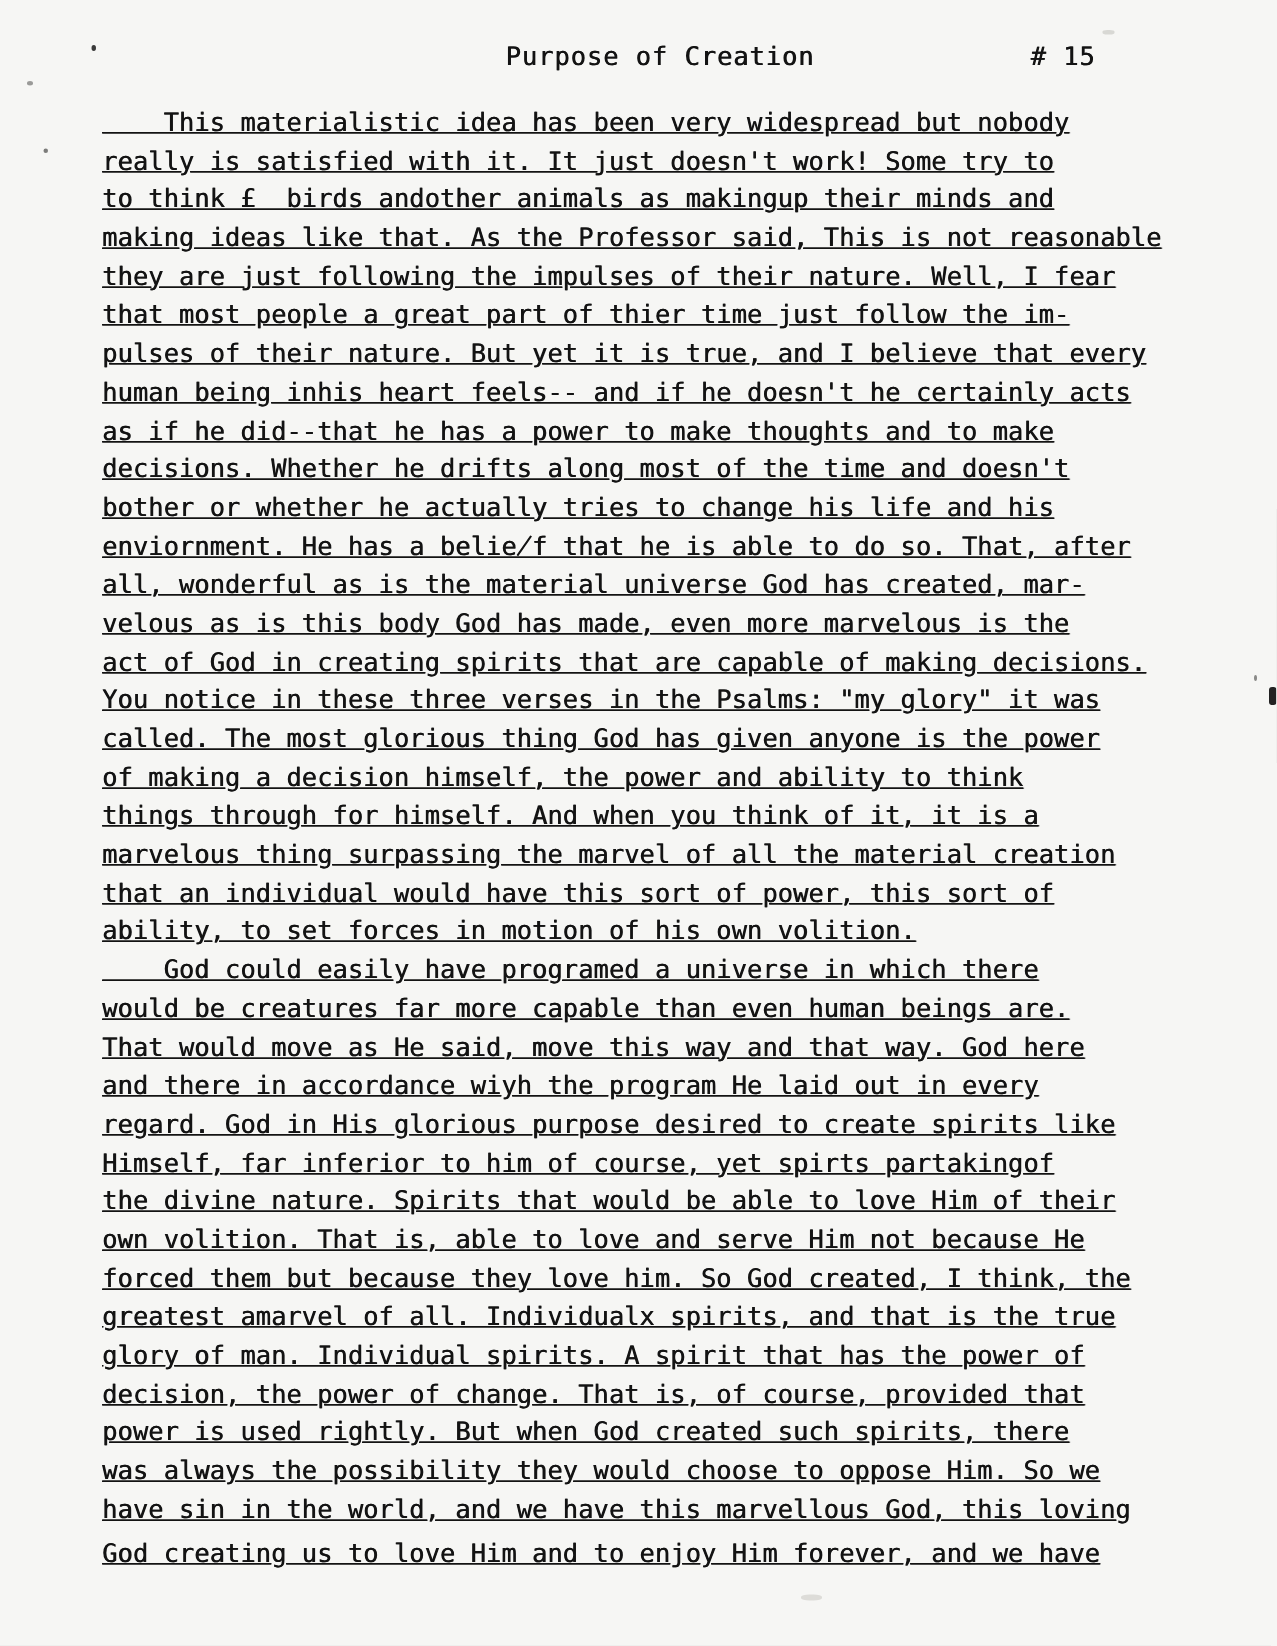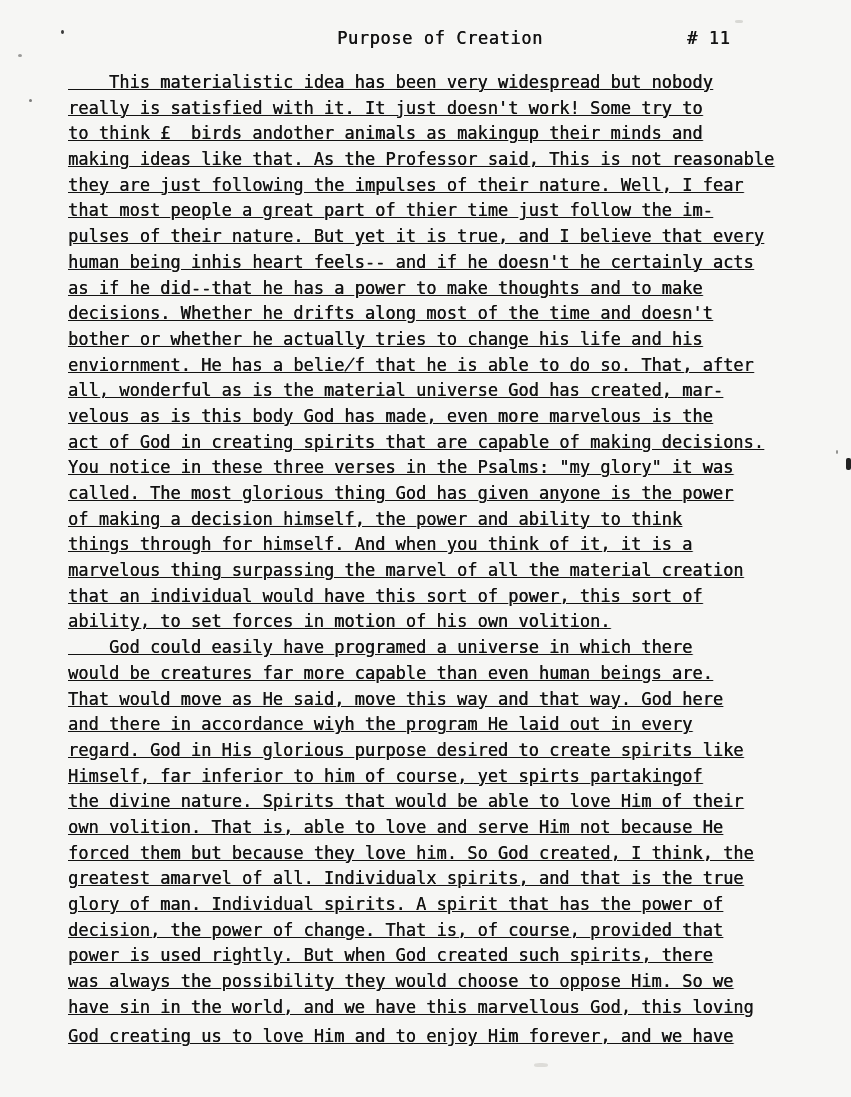--- a/index.html
+++ b/index.html
@@ -68,21 +68,21 @@
   .speck.s5 { left: 836px; top: 450px; width: 2px; height: 4px; background:#8a8a88; }
   .speck.s6 { left: 534px; top: 1063px; width: 14px; height: 4px; border-radius: 40%; background:#dddcd8; }
   .speck.s7 { left: 735px; top: 20px;  width: 8px; height: 3px; border-radius: 40%; background:#d8d8d4; }
 </style>
 </head>
 <body>
 
 <div class="page">
   <div class="header">
     <span class="title">Purpose of Creation</span>
-    <span class="pagenum"># 11</span>
+    <span class="pagenum"># 15</span>
   </div>
 
   <div class="text" id="text-block"><div class="line">    This materialistic idea has been very widespread but nobody</div><div class="line">really is satisfied with it. It just doesn't work! Some try to</div><div class="line">to think £  birds andother animals as makingup their minds and</div><div class="line">making ideas like that. As the Professor said, This is not reasonable</div><div class="line">they are just following the impulses of their nature. Well, I fear</div><div class="line">that most people a great part of thier time just follow the im-</div><div class="line">pulses of their nature. But yet it is true, and I believe that every</div><div class="line">human being inhis heart feels-- and if he doesn't he certainly acts</div><div class="line">as if he did--that he has a power to make thoughts and to make</div><div class="line">decisions. Whether he drifts along most of the time and doesn't</div><div class="line">bother or whether he actually tries to change his life and his</div><div class="line">enviornment. He has a belie̸f that he is able to do so. That, after</div><div class="line">all, wonderful as is the material universe God has created, mar-</div><div class="line">velous as is this body God has made, even more marvelous is the</div><div class="line">act of God in creating spirits that are capable of making decisions.</div><div class="line">You notice in these three verses in the Psalms: "my glory" it was</div><div class="line">called. The most glorious thing God has given anyone is the power</div><div class="line">of making a decision himself, the power and ability to think</div><div class="line">things through for himself. And when you think of it, it is a</div><div class="line">marvelous thing surpassing the marvel of all the material creation</div><div class="line">that an individual would have this sort of power, this sort of</div><div class="line">ability, to set forces in motion of his own volition.</div><div class="line">    God could easily have programed a universe in which there</div><div class="line">would be creatures far more capable than even human beings are.</div><div class="line">That would move as He said, move this way and that way. God here</div><div class="line">and there in accordance wiyh the program He laid out in every</div><div class="line">regard. God in His glorious purpose desired to create spirits like</div><div class="line">Himself, far inferior to him of course, yet spirts partakingof</div><div class="line">the divine nature. Spirits that would be able to love Him of their</div><div class="line">own volition. That is, able to love and serve Him not because He</div><div class="line">forced them but because they love him. So God created, I think, the</div><div class="line">greatest amarvel of all. Individualx spirits, and that is the true</div><div class="line">glory of man. Individual spirits. A spirit that has the power of</div><div class="line">decision, the power of change. That is, of course, provided that</div><div class="line">power is used rightly. But when God created such spirits, there</div><div class="line">was always the possibility they would choose to oppose Him. So we</div><div class="line">have sin in the world, and we have this marvellous God, this loving</div><div class="line last-line">God creating us to love Him and to enjoy Him forever, and we have</div></div>
 
   <div class="speck s1"></div>
   <div class="speck s2"></div>
   <div class="speck s3"></div>
   <div class="speck s4"></div>
   <div class="speck s5"></div>
   <div class="speck s6"></div>

